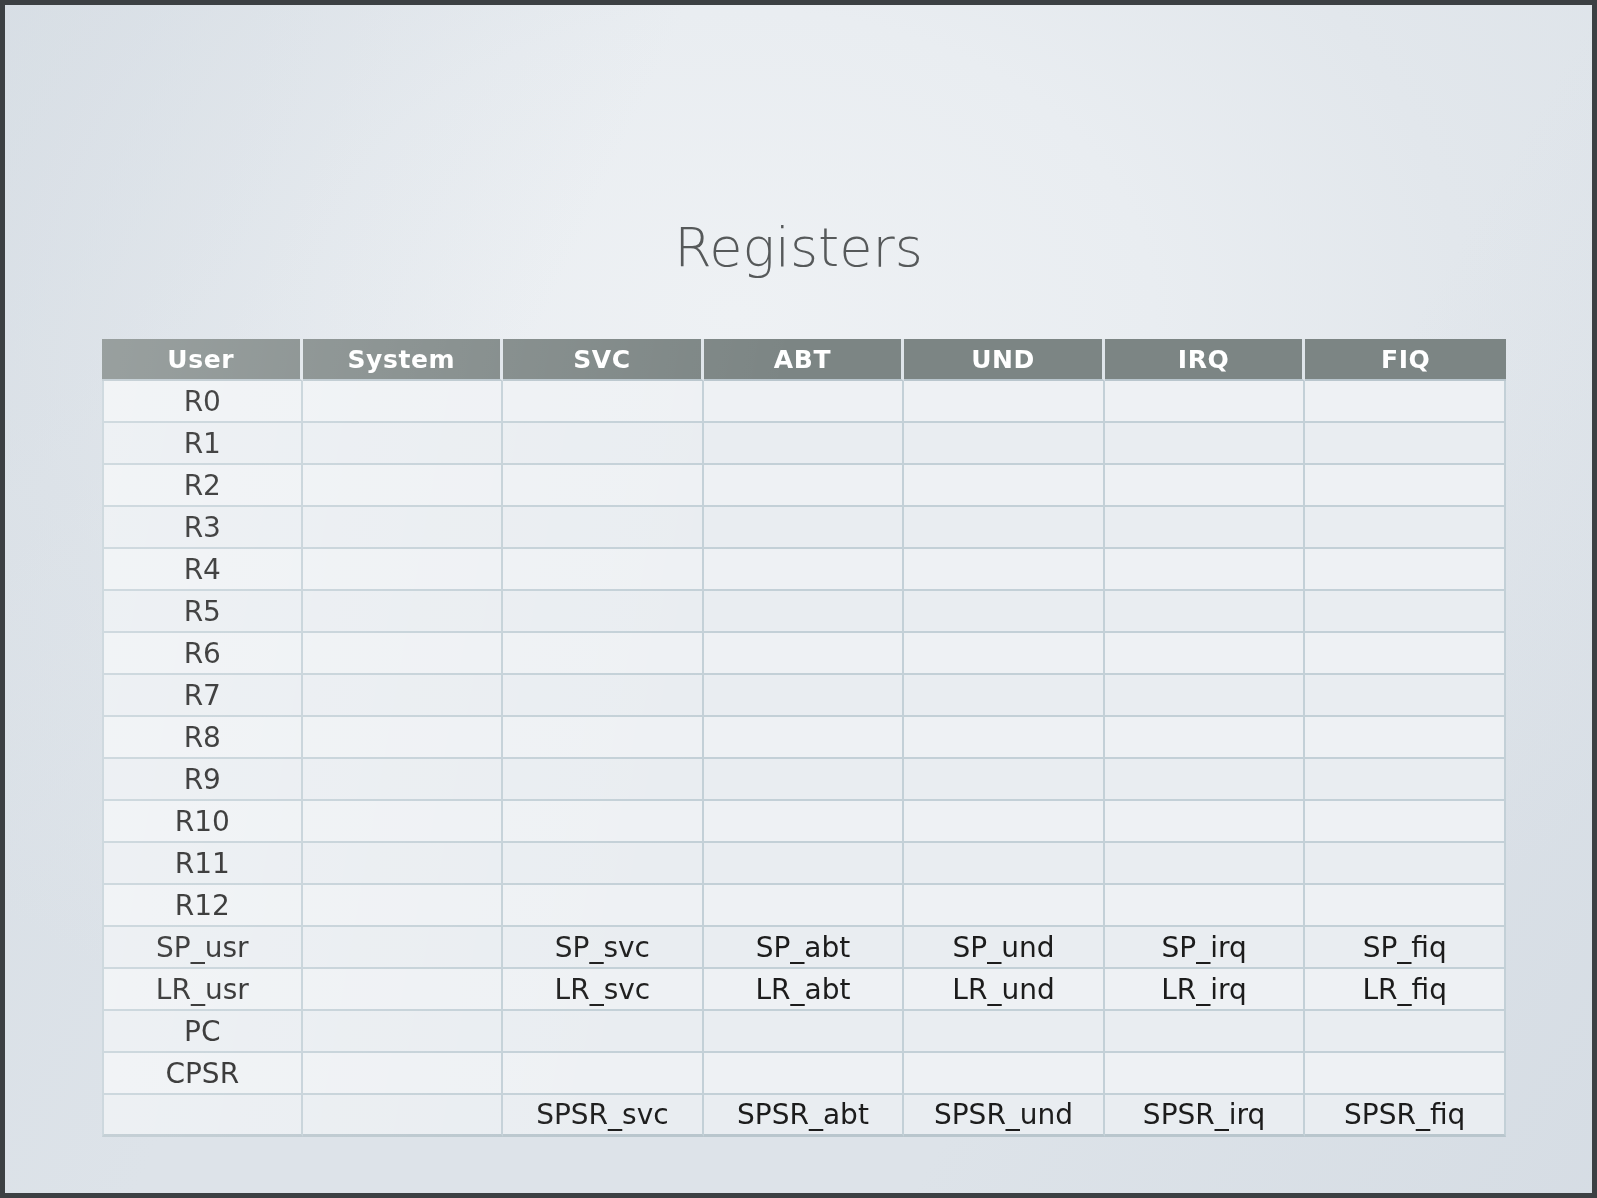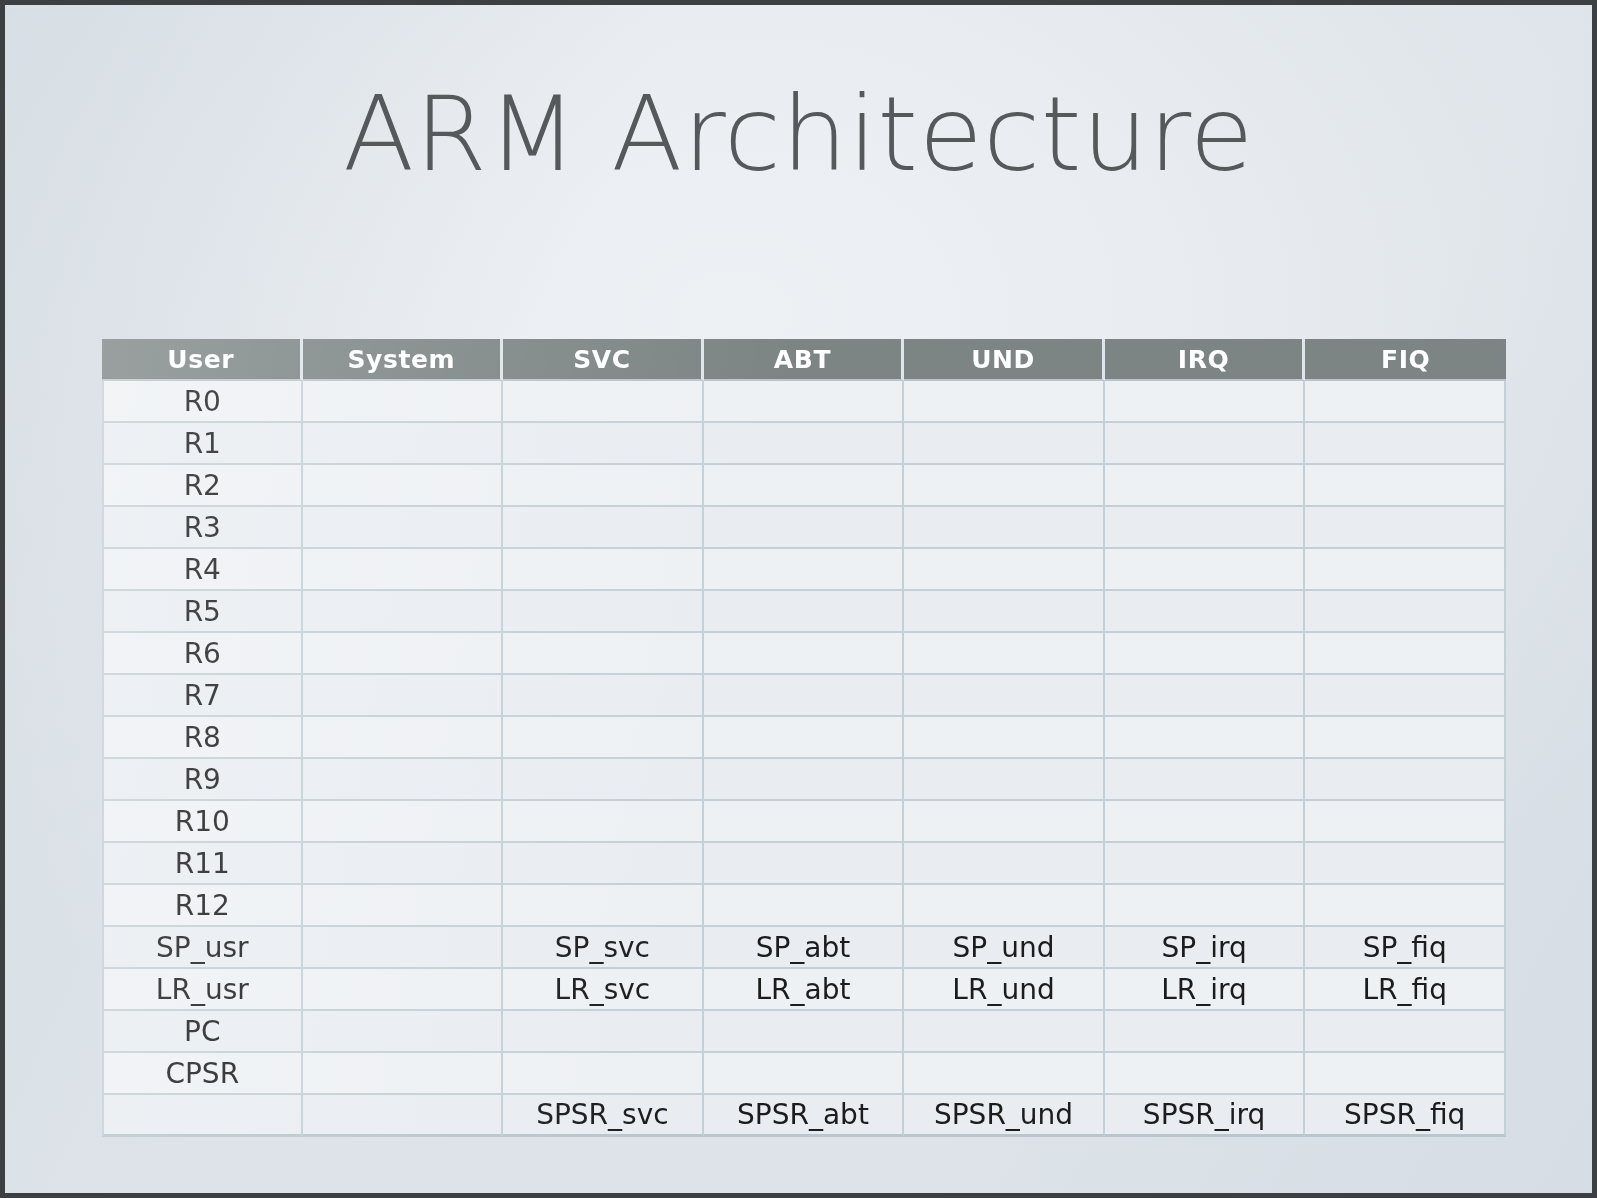--- a/index.html
+++ b/index.html
@@ -144,22 +144,22 @@
     background: linear-gradient(100deg, rgba(255,255,255,0.22) 0%, rgba(255,255,255,0) 45%);
     pointer-events: none;
   }
 </style>
 </head>
 <body>
 
 <div id="slide">
   <div id="content">
 
-    <div class="title">ARM Architecture</div>
-
+
+    <div class="subtitle">Registers</div>
 
     <div class="table-wrap">
       <table class="regs">
         <thead>
           <tr>
               <th>User</th>
               <th>System</th>
               <th>SVC</th>
               <th>ABT</th>
               <th>UND</th>

